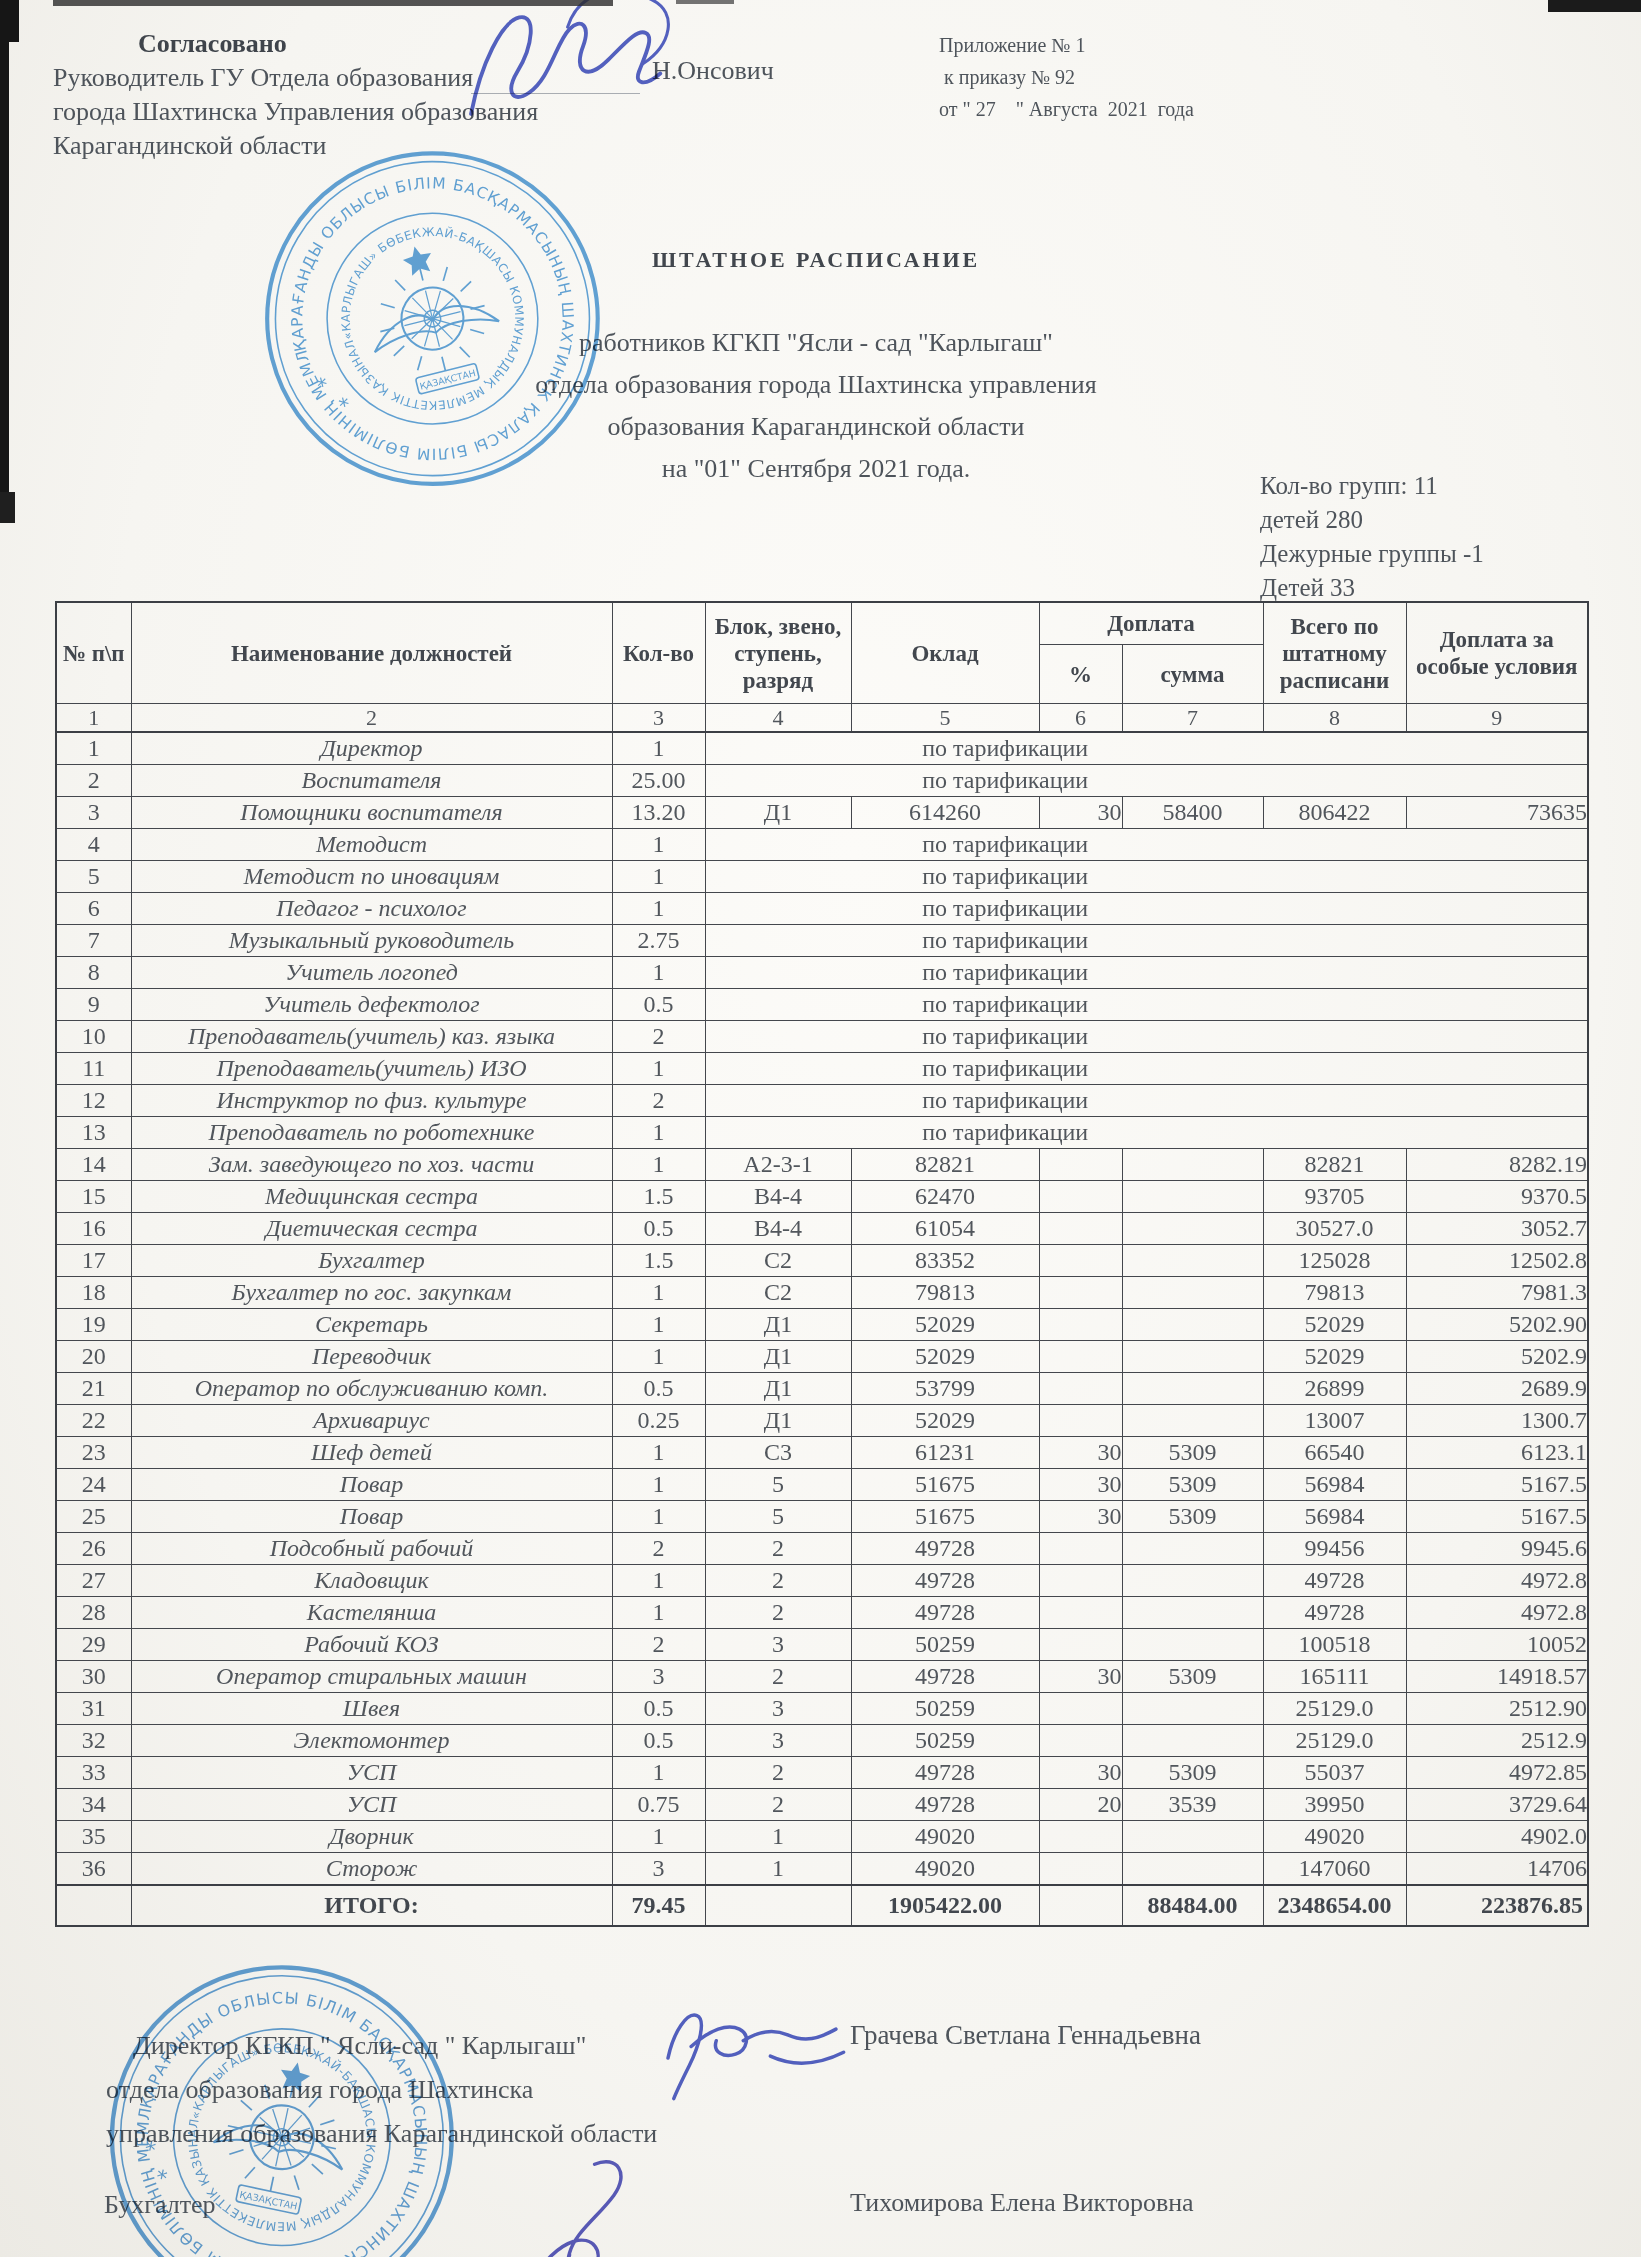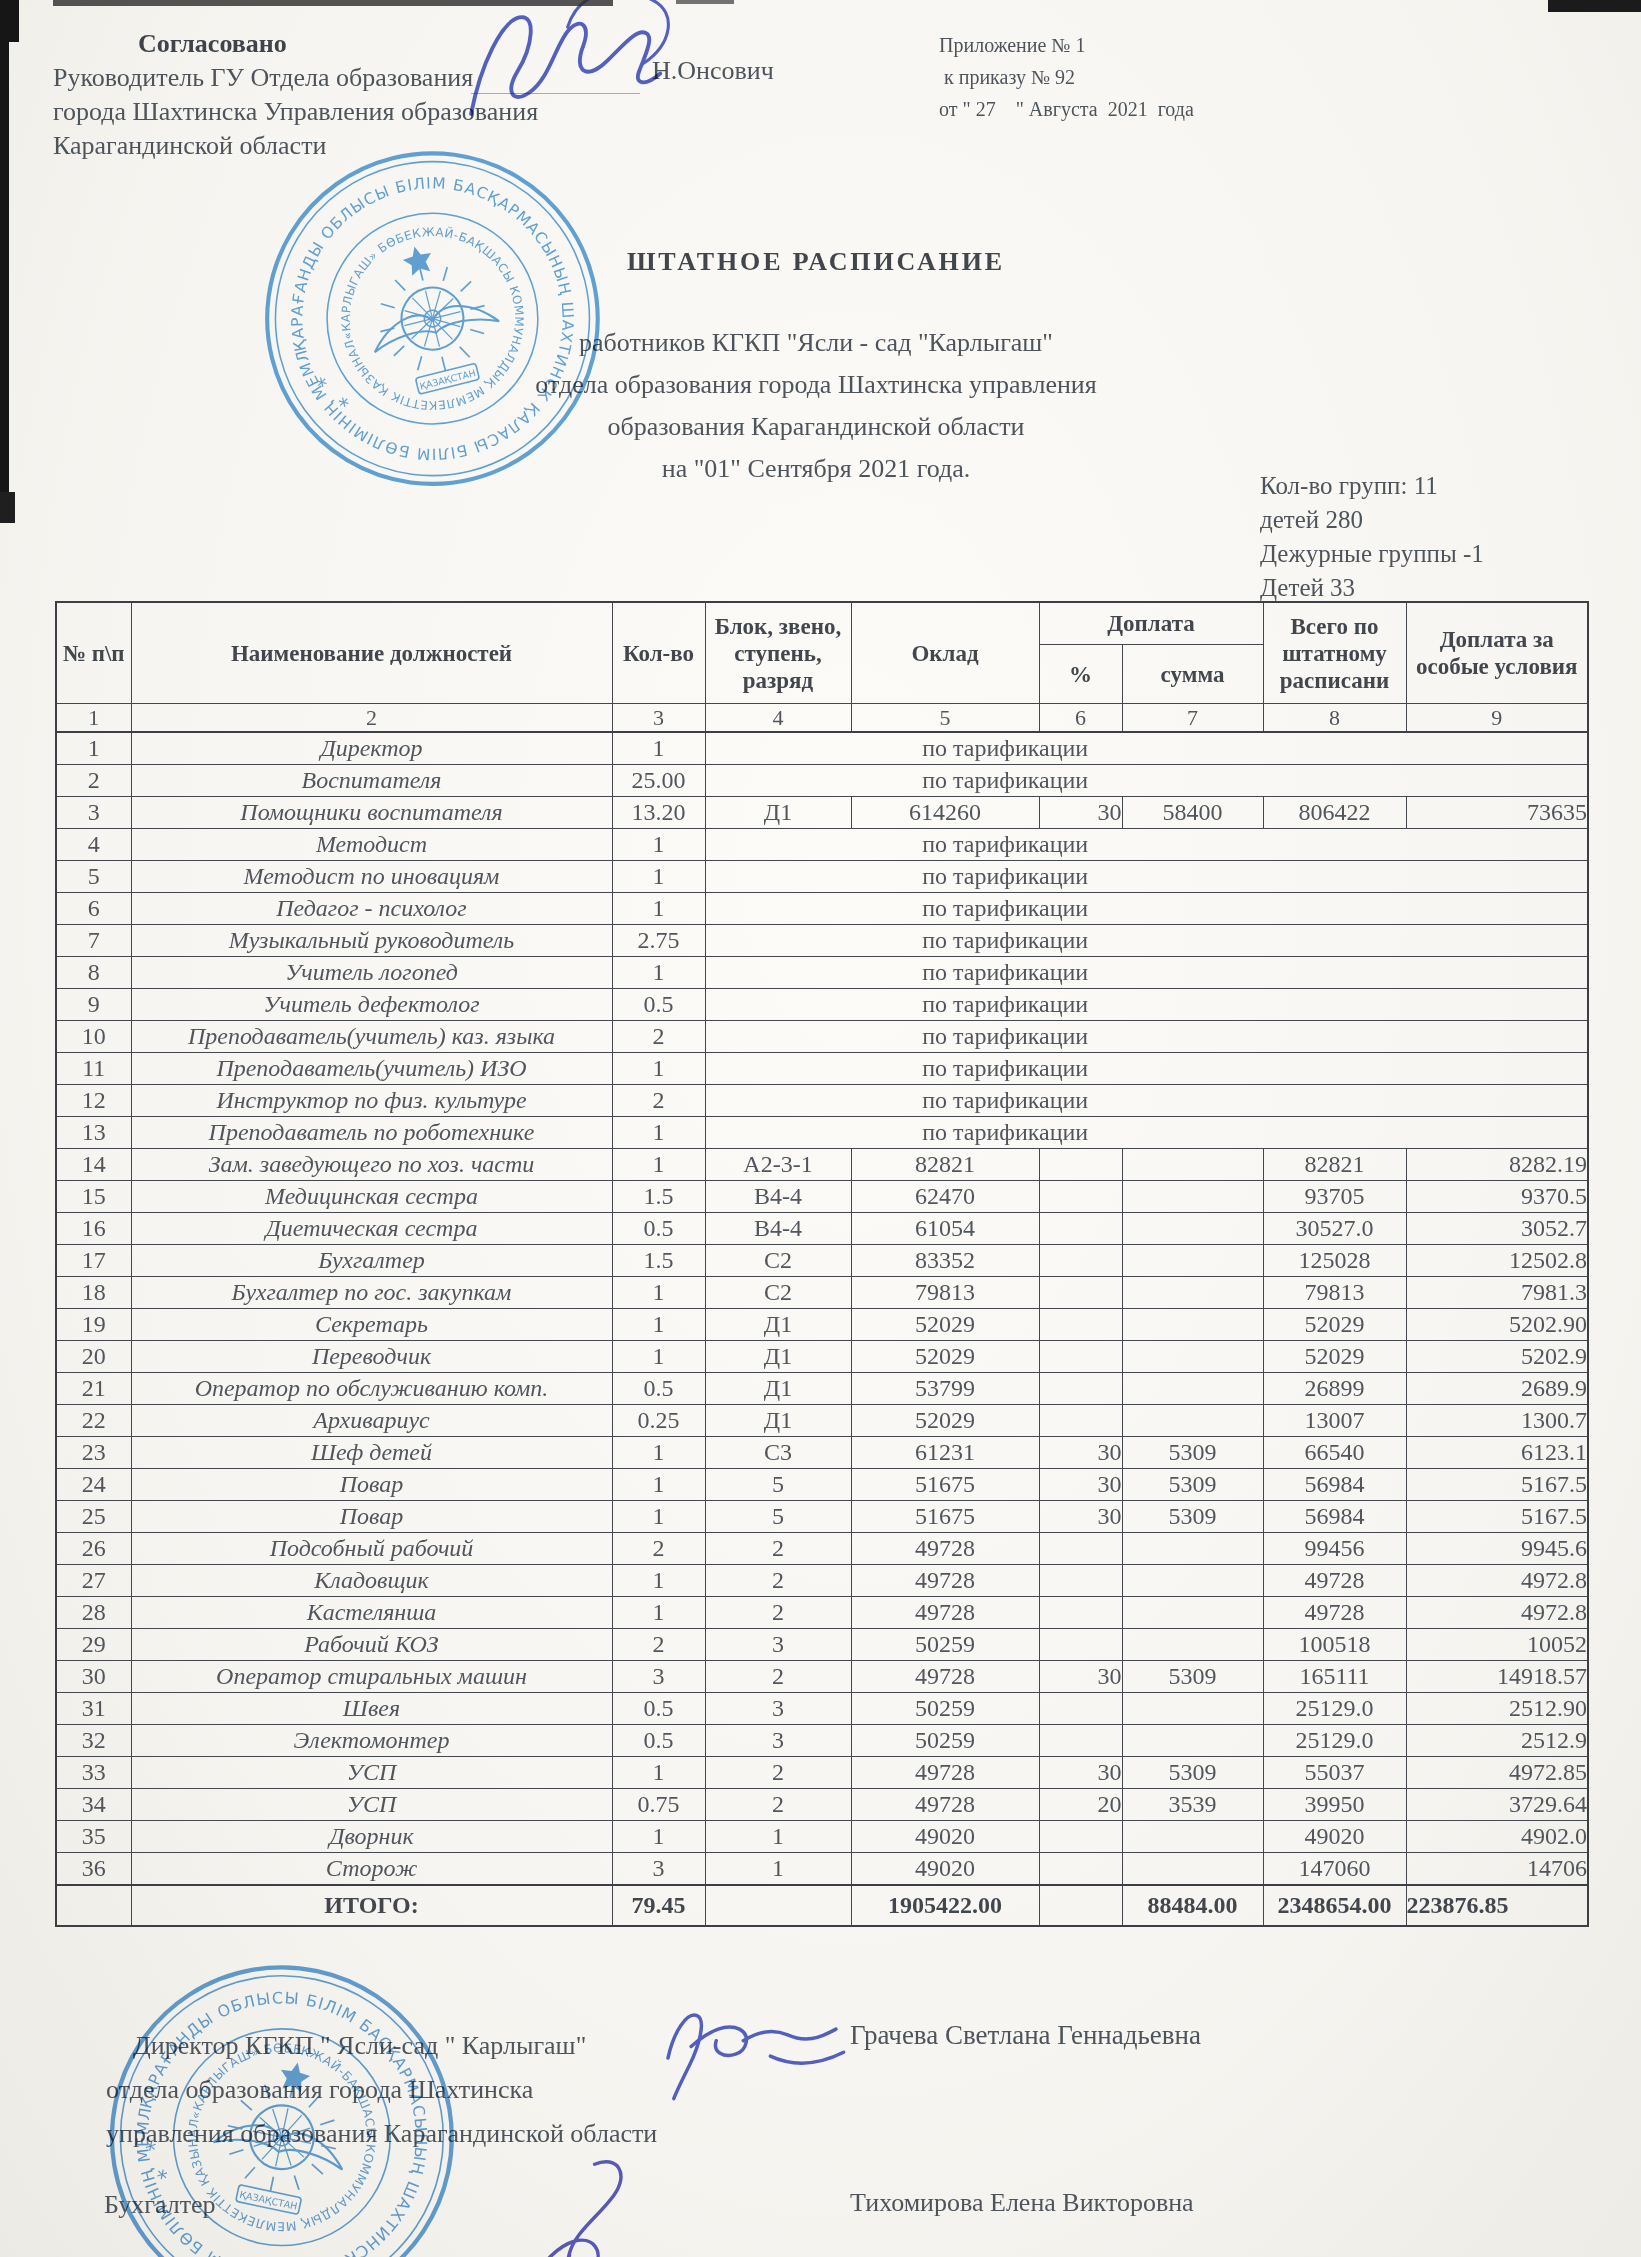--- a/index.html
+++ b/index.html
@@ -11,21 +11,21 @@
   .abs{position:absolute;}
   .doc-line{white-space:pre; color:#4e545b;}
 
   
   .approved{left:53px; top:27px; font-size:26px; line-height:34px;}
   .approved .t{font-weight:bold; padding-left:85px; color:#3f444b;}
   .signer-name{left:652px; top:56px; font-size:26px;}
   .sign-line{left:471px; top:93px; width:169px; border-top:1.4px solid #a9adb2; height:0;}
   .appendix{left:939px; top:29px; font-size:20px; line-height:32px;}
 
-  .title{left:338px; top:247px; width:956px; text-align:center; font-size:26px;
+  .title{left:338px; top:247px; width:956px; text-align:center; font-size:22px;
          font-weight:bold; letter-spacing:2.9px; color:#41464d;}
   .subtitle{left:338px; top:322px; width:956px; text-align:center; font-size:26px; line-height:42px; color:#4e545b;}
   .groups-info{left:1260px; top:469px; font-size:25px; line-height:34px; color:#4e545b;}
 
   
   table.staff{
     position:absolute; left:55px; top:601px; width:1531px;
     border-collapse:collapse; table-layout:fixed;
     font-size:24px; color:#51565c;
   }
@@ -42,21 +42,21 @@
   .c-qty{text-align:center;}
   .c-block{text-align:center;}
   .c-salary{text-align:center;}
   .c-pct{text-align:right; padding-right:13.5px;}
   .c-sum{text-align:center;}
   .c-total{text-align:center;}
   .c-special{text-align:right;}
   .c-tarif{text-align:center;}
   .tarif-inner{width:68%; text-align:center;}
   tr.totals td{height:39px; font-weight:bold; color:#42474e; border-top:2.9px solid #3c3f45; font-size:24px;}
-  tr.totals .tt-special{text-align:left; padding-right:3.9px;}
+  tr.totals .tt-special{text-align:right; padding-right:3.9px;}
 
   
   .footer-left{left:106px; top:2024px; font-size:26px; line-height:44px; color:#4e545b;}
   .footer-left .l1{padding-left:27px;}
   .director-name{left:850px; top:2020px; font-size:27px;}
   .accountant-label{left:104px; top:2190px; font-size:26px;}
   .accountant-name{left:850px; top:2188px; font-size:26px;}
 
   
   svg.overlay{position:absolute; left:0; top:0; mix-blend-mode:multiply; pointer-events:none;

